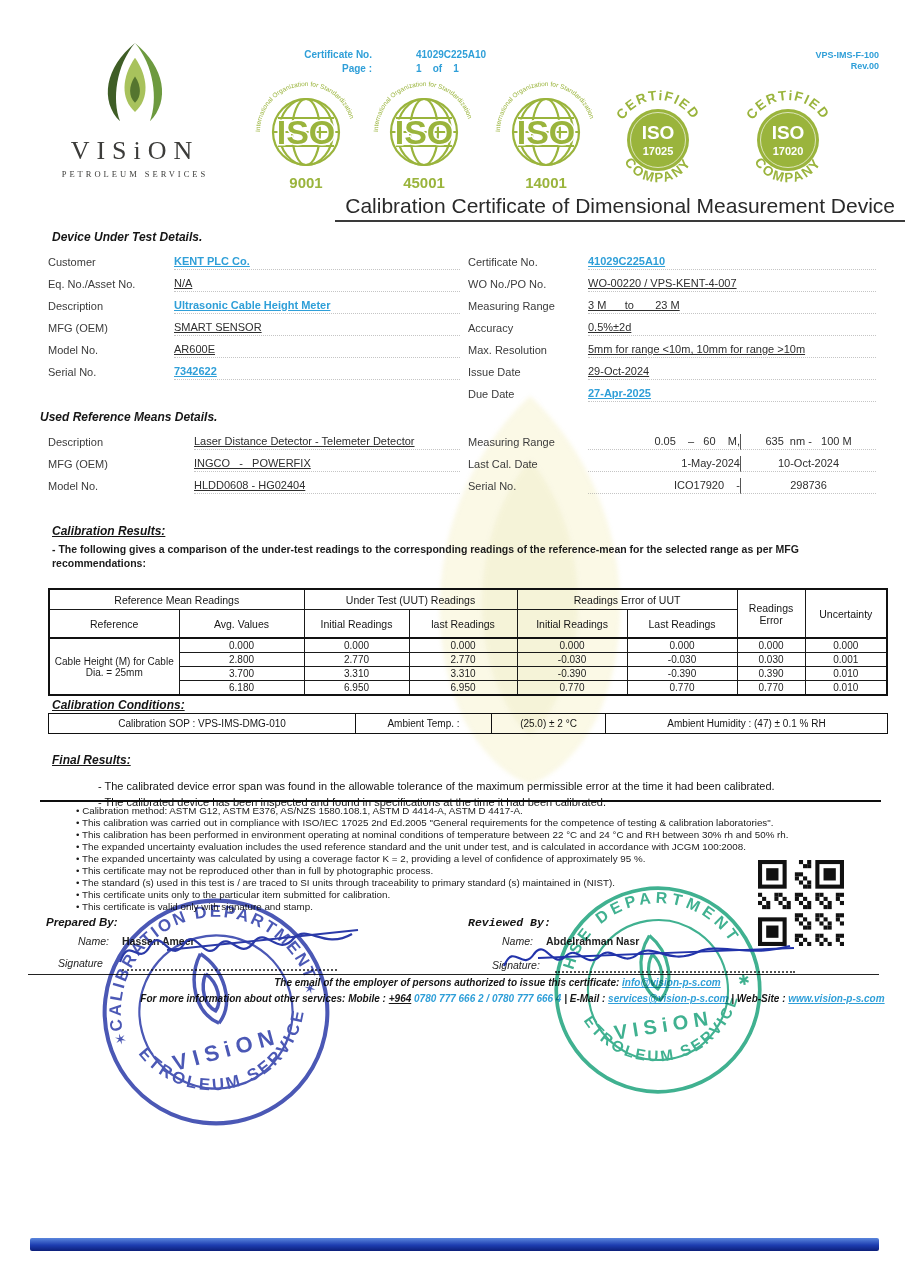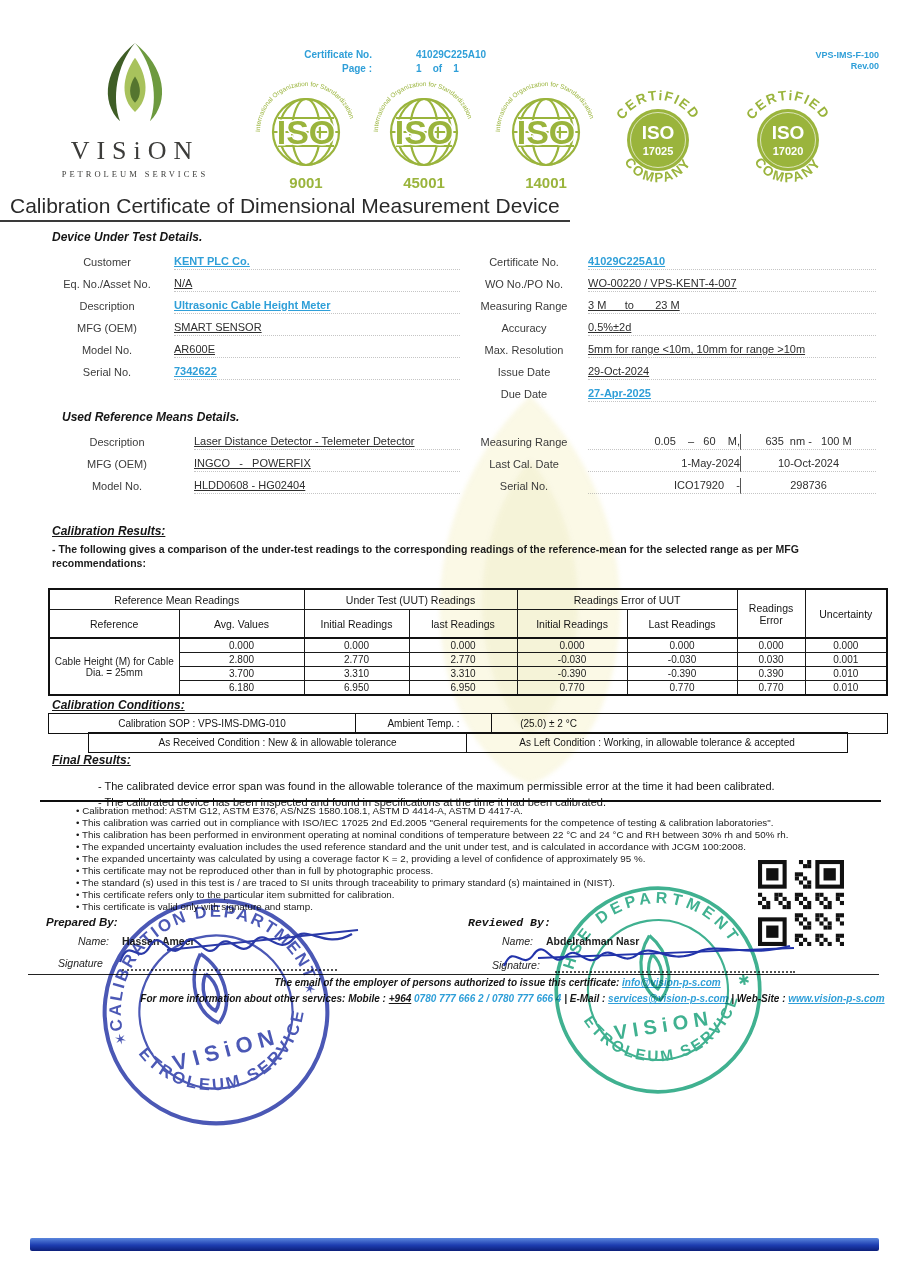--- a/index.html
+++ b/index.html
@@ -20,30 +20,30 @@
   .cert-block { left:288px; top:48px; font-size:10px; font-weight:700; color:#2f9fd8; line-height:14px; }
   .cert-block .row { display:flex; }
   .cert-block .lbl { width:84px; text-align:right; }
   .cert-block .val { margin-left:44px; }
   .form-code { right:26px; top:50px; text-align:right; font-size:9px; font-weight:700; color:#2f9fd8; line-height:11px; }
 
   .badge { position:absolute; }
   .badge text { font-family:"Liberation Sans", sans-serif; }
 
   
-  .title-wrap { left:0; right:0; top:194px; text-align:left; }
+  .title-wrap { left:0; right:0; top:194px; text-align:right; }
   .title-wrap span { display:inline-block; font-size:21px; color:#2a2a2a; border-bottom:2px solid #3a3a3a; padding:0 10px 2px 10px; }
 
   .sec-h { position:absolute; font-style:italic; font-weight:700; font-size:12px; color:#161616; }
   .sec-h.u { text-decoration:underline; }
 
   
   .kv-col { position:absolute; }
   .kv-row { display:flex; align-items:flex-end; height:22px; font-size:11px; color:#2e2e2e; }
-  .kv-label { width:118px; text-align:center; color:#3b3b3b; line-height:15px; }
+  .kv-label { width:118px; text-align:left; color:#3b3b3b; line-height:15px; }
   .kv-value { flex:1; margin-left:8px; line-height:15px; border-bottom:1px dotted rgba(150,150,150,.55);text-decoration:underline; }
   .dut-right .kv-label { width:112px; }
   .ref-left .kv-label { width:138px; }
   .ref-right .kv-label { width:112px; }
   .blue { color:#2f9fd8; font-weight:700; }
   .split-left { width:152px; margin-left:8px; text-align:right; line-height:15px; border-right:1.2px solid #555; border-bottom:1px dotted rgba(150,150,150,.55); }
   .split-right { flex:1; text-align:center; line-height:15px; border-bottom:1px dotted rgba(150,150,150,.55); }
 
   .intro { left:52px; top:543px; width:812px; font-size:10.5px; font-weight:600; line-height:13.5px; color:#1c1c1c; }
 
@@ -272,21 +272,21 @@
         <span class="kv-label">Issue Date</span>
         <span class="kv-value">29-Oct-2024</span>
       </div>
 
       <div class="kv-row">
         <span class="kv-label">Due Date</span>
         <span class="kv-value blue">27-Apr-2025</span>
       </div>
     </div>
 
-  <div class="sec-h" style="left:62px; top:410px;">Used Reference Means Details.</div>
+  <div class="sec-h" style="left:40px; top:410px;">Used Reference Means Details.</div>
   <div class="kv-col ref-left" style="left:48px; top:428px; width:412px;">
 
       <div class="kv-row">
         <span class="kv-label">Description</span>
         <span class="kv-value">Laser Distance Detector - Telemeter Detector</span>
       </div>
 
       <div class="kv-row">
         <span class="kv-label">MFG (OEM)</span>
         <span class="kv-value">INGCO&nbsp;&nbsp;&nbsp;-&nbsp;&nbsp;&nbsp;POWERFIX</span>
@@ -388,45 +388,42 @@
           <td>0.010</td>
         </tr>
       </tbody>
   </table>
 
   <div class="sec-h u" style="left:52px; top:698px;">Calibration Conditions:</div>
   <div class="cond" style="left:48px; top:713px; width:838px; height:19px;">
     <div style="width:306px;">Calibration  SOP :   VPS-IMS-DMG-010</div>
     <div style="width:136px;">Ambient Temp. :</div>
     <div style="width:114px;">(25.0) ± 2  °C</div>
-  </div>
-  <div class="cond" style="left:88px; top:732px; width:758px; height:19px;">
-    <div style="width:377px;">As Received Condition : New &amp; in allowable tolerance</div>
-    <div style="flex:1;">As Left Condition : Working, in allowable tolerance &amp; accepted</div>
+    <div style="flex:1;">Ambient Humidity : (47) ± 0.1 % RH</div>
   </div>
 
   <div class="sec-h u" style="left:52px; top:753px;">Final Results:</div>
   <ul class="abs final-lines">
 
   <li>- The calibrated device error span was found in the allowable tolerance of the maximum permissible error at the time it had been calibrated.</li>
       <li>- The calibrated device has been inspected and found in specifications at the time it had been calibrated.</li>
     </ul>
 
   <div class="abs sep"></div>
 
   <ul class="abs notes">
 
   <li>Calibration method: ASTM G12, ASTM E376, AS/NZS 1580.108.1, ASTM D 4414-A, ASTM D 4417-A.</li>
       <li>This calibration was carried out in compliance with ISO/IEC 17025 2nd Ed.2005 "General requirements for the competence of testing &amp; calibration laboratories".</li>
       <li>This calibration has been performed in environment operating at nominal conditions of temperature between 22 °C and 24 °C and RH between 30% rh and 50% rh.</li>
       <li>The expanded uncertainty evaluation includes the used reference standard and the unit under test, and is calculated in accordance with JCGM 100:2008.</li>
       <li>The expanded uncertainty was calculated by using a coverage factor K = 2, providing a level of confidence of approximately 95 %.</li>
       <li>This certificate may not be reproduced other than in full by photographic process.</li>
       <li>The standard (s) used in this test is / are traced to SI units through traceability to primary standard (s) maintained in (NIST).</li>
-      <li>This certificate refers only to the particular item submitted for calibration.</li>
+      <li>This certificate units only to the particular item submitted for calibration.</li>
       <li>This certificate is valid only with signature and stamp.</li>
     </ul>
 
   <svg id="qr-svg" width="86" height="86" viewBox="0 0 84 84">
       <rect x="0" y="0" width="84" height="84" fill="#ffffff"></rect>
       <rect x="0" y="0" width="28" height="28" fill="#111"></rect>
       <rect x="4" y="4" width="20" height="20" fill="#fff"></rect>
       <rect x="8" y="8" width="12" height="12" fill="#111"></rect>
       <rect x="56" y="0" width="28" height="28" fill="#111"></rect>
       <rect x="60" y="4" width="20" height="20" fill="#fff"></rect>

